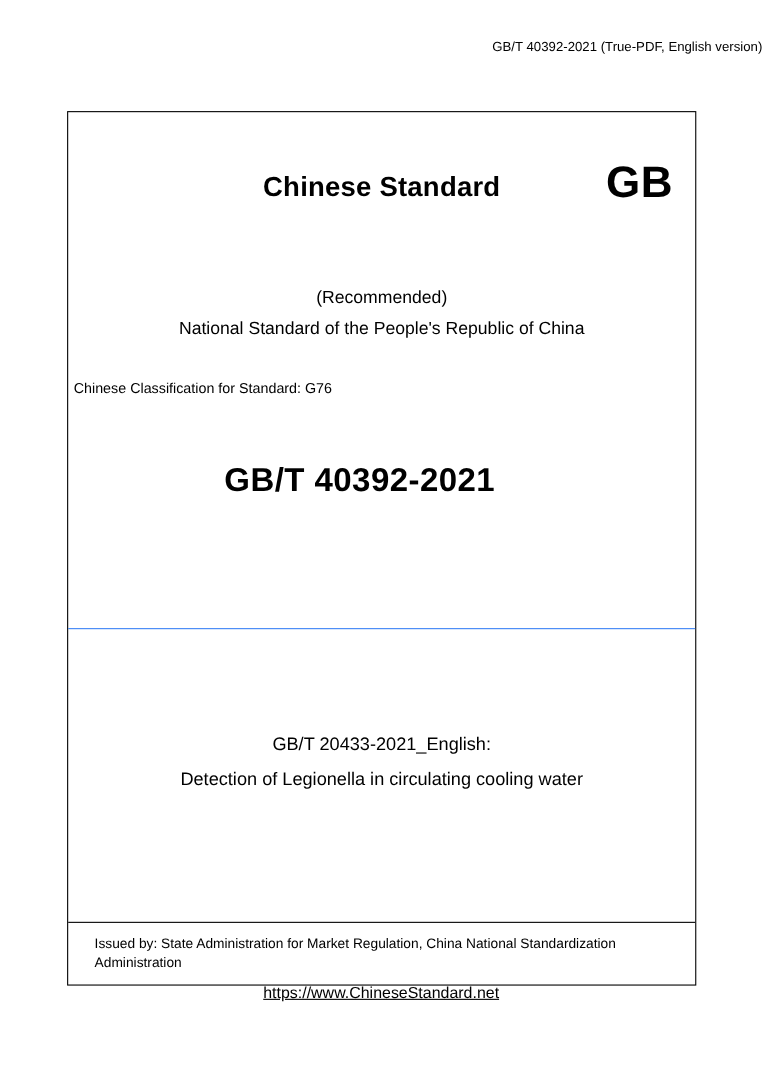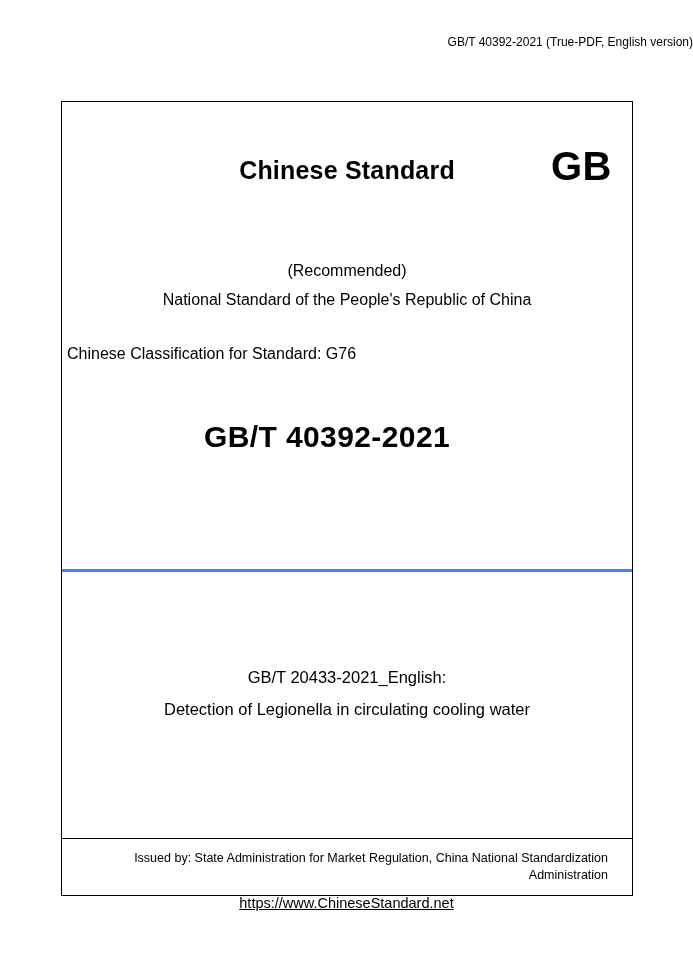--- a/index.html
+++ b/index.html
@@ -32,21 +32,21 @@
     left: 61px;
     top: 101px;
     width: 572px;
     border: 1px solid #000;
     box-sizing: border-box;
   }
   .section-top {
     position: relative;
     height: 470px;
     box-sizing: border-box;
-    border-bottom: 3px solid #3b82f6;
+    border-bottom: 1px solid #3b82f6;
   }
   .title-main {
     position: absolute;
     left: 0;
     right: 0;
     top: 54px;
     text-align: center;
     font-size: 25px;
     font-weight: bold;
     letter-spacing: 0.2px;
@@ -65,21 +65,21 @@
     right: 0;
     top: 155px;
     text-align: center;
     font-size: 16px;
     line-height: 1.8;
   }
   .classification {
     position: absolute;
     left: 5px;
     top: 243px;
-    font-size: 16px;
+    font-size: 13px;
   }
   .std-number {
     position: absolute;
     left: 0;
     right: 40px;
     top: 318px;
     text-align: center;
     font-size: 30px;
     font-weight: bold;
     letter-spacing: 0.4px;
@@ -96,21 +96,21 @@
     right: 0;
     top: 89px;
     text-align: center;
     font-size: 16.5px;
     line-height: 1.95;
   }
   .section-bottom {
     position: relative;
     box-sizing: border-box;
     padding: 11px 24px 11px 24px;
-    text-align: right;
+    text-align: left;
     font-size: 12.5px;
     line-height: 1.35;
   }
   .footer-link {
     position: absolute;
     left: 0;
     right: 0;
     top: 895px;
     text-align: center;
     font-size: 14.5px;

